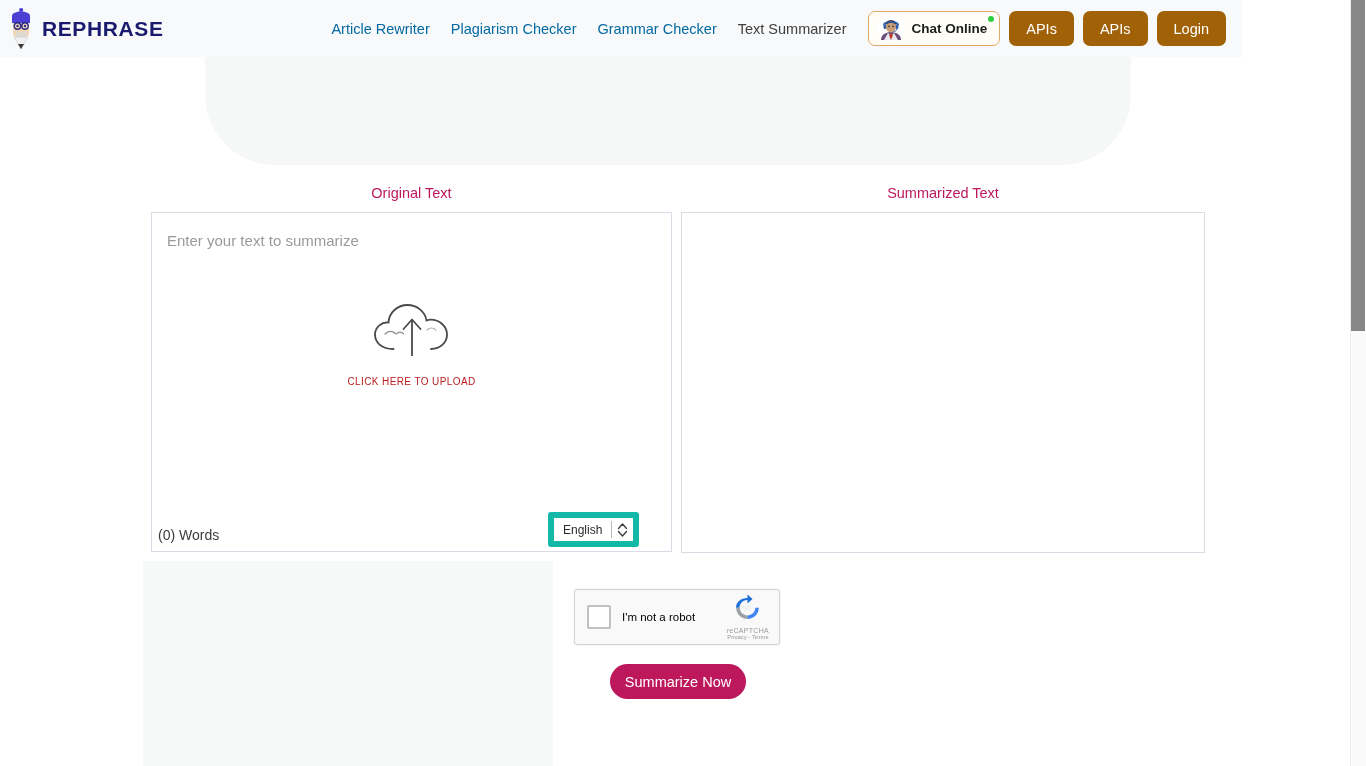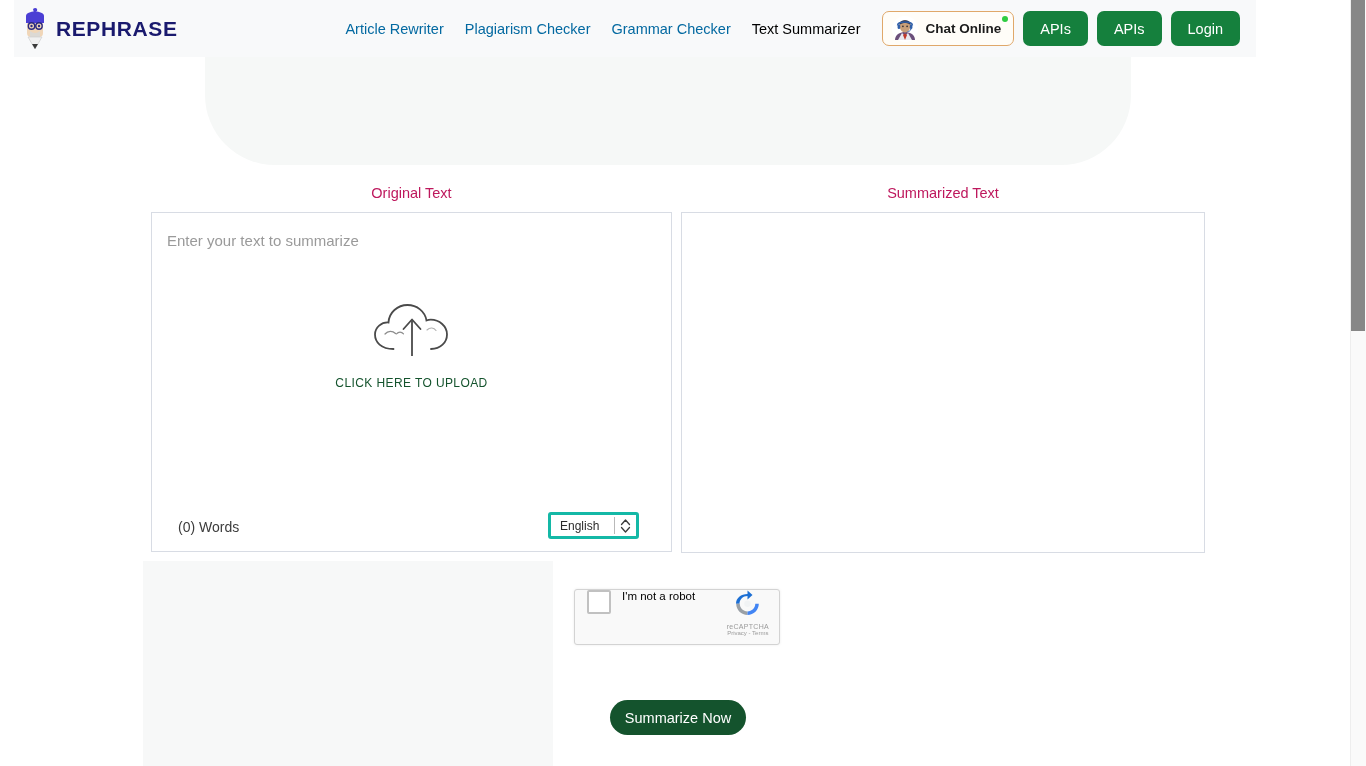--- a/index.html
+++ b/index.html
@@ -28,52 +28,51 @@
     background: #f7f8f8;
   }
 
   
   .header {
     position: absolute; left: 0; top: 0;
     width: 1242px; height: 57px;
     background: #f8f9fa;
     display: flex; align-items: center;
     z-index: 20;
-    margin-left: 14px;
   }
   .brand { display: flex; align-items: center; margin-left: 8px; }
   .brand-mark { width: 26px; height: 44px; position: relative; margin-right: 8px; }
   .brand-name {
     font-size: 21px; font-weight: bold; letter-spacing: 0.6px;
     color: #1a1a6e;
   }
 
   .nav { margin-left: auto; display: flex; align-items: center; }
   .nav-link {
     font-size: 14.5px; color: #0369a1; text-decoration: none;
     margin-right: 21px; white-space: nowrap; cursor: pointer;
   }
-  .nav-link.active { color: #000000; }
+  .nav-link.active { color: #404040; }
 
   .chat-btn {
     display: flex; align-items: center;
     border: 1px solid #e0a86a; border-radius: 7px;
     background: #fffdf8;
     height: 35px; padding: 0 12px 0 9px;
     position: relative; margin-right: 9px; cursor: pointer;
   }
   .chat-avatar { width: 26px; height: 26px; margin-right: 8px; position: relative; }
   .chat-label { font-size: 13.5px; font-weight: bold; color: #1c1c1c; white-space: nowrap; }
   .chat-dot {
     position: absolute; right: 5px; top: 4px;
     width: 6px; height: 6px; border-radius: 50%; background: #2ecc40;
   }
 
   .pill-btn {
-    background: #15803d; color: #ffffff;
+    background: #a16207; color: #ffffff;
     border: none; border-radius: 7px;
     height: 35px; padding: 0 17px;
     font-size: 14.5px; font-family: "Liberation Sans", sans-serif;
     margin-right: 9px; cursor: pointer; white-space: nowrap;
   }
   .pill-btn:last-child { margin-right: 16px; }
 
   
   .tab {
     position: absolute; font-size: 14.5px; font-weight: normal;
@@ -96,72 +95,71 @@
     position: absolute; left: 15px; top: 19px;
     font-size: 15px; color: #9a9a9a;
   }
 
   .upload-zone {
     position: absolute; left: 0; right: 0; top: 85px;
     display: flex; flex-direction: column; align-items: center;
     cursor: pointer;
   }
   .upload-caption {
-    margin-top: 12px; font-size: 12px; color: #14532d; letter-spacing: 0.4px;
+    margin-top: 12px; font-size: 10px; color: #b91c1c; letter-spacing: 0.4px;
   }
 
   .panel-footer {
-    position: absolute; left: 0; right: 0; bottom: 8px;
+    position: absolute; left: 0; right: 0; bottom: 0;
     height: 58px;
-    margin-left: 20px;
   }
   .word-count {
     position: absolute; left: 6px; bottom: 8px;
     font-size: 14px; color: #3c3c3c;
   }
   .lang-select {
     position: absolute; right: 32px; bottom: 4px;
-    width: 91px; height: 27px;
-    border: 3px solid #14b8a6; border-radius: 3px;
+    width: 91px; height: 35px;
+    border: 6px solid #14b8a6; border-radius: 3px;
     background: #ffffff;
     display: flex; align-items: center; cursor: pointer;
   }
   .lang-value { font-size: 12px; color: #2c2c2c; padding-left: 9px; flex: 1; }
   .lang-div { width: 1px; height: 17px; background: #b9b9b9; }
   .lang-arrows {
     width: 21px; display: flex; flex-direction: column;
     align-items: center; justify-content: center;
   }
 
   
   .captcha {
     position: absolute; left: 574px; top: 589px;
     width: 206px; height: 56px;
     background: #f9f9f9; border: 1px solid #d3d3d3; border-radius: 3px;
     box-shadow: 0 0 3px rgba(0,0,0,0.08);
-    display: flex; 
+    display: flex; align-items: center;
   }
   .captcha-box {
     width: 24px; height: 24px; background: #fff;
     border: 2px solid #c1c1c1; border-radius: 2px;
     margin-left: 12px; cursor: pointer;
   }
   .captcha-label { font-size: 11.5px; color: #000; margin-left: 11px; }
   .captcha-brand {
     margin-left: auto; margin-right: 10px;
     display: flex; flex-direction: column; align-items: center;
   }
   .captcha-brand-name { font-size: 7px; color: #9a9a9a; letter-spacing: 0.3px; margin-top: 2px; }
   .captcha-brand-legal { font-size: 6px; color: #9a9a9a; }
 
   
   .summarize-btn {
-    position: absolute; left: 610px; top: 700px;
+    position: absolute; left: 610px; top: 664px;
     width: 136px; height: 35px;
-    background: #14532d; color: #ffffff;
+    background: #be185d; color: #ffffff;
     border: none; border-radius: 18px;
     font-size: 14.5px; font-family: "Liberation Sans", sans-serif;
     cursor: pointer;
   }
 
   
   .scrollbar-track {
     position: absolute; right: 0; top: 0;
     width: 16px; height: 766px; background: #fafafa;
     border-left: 1px solid #eeeeee;

